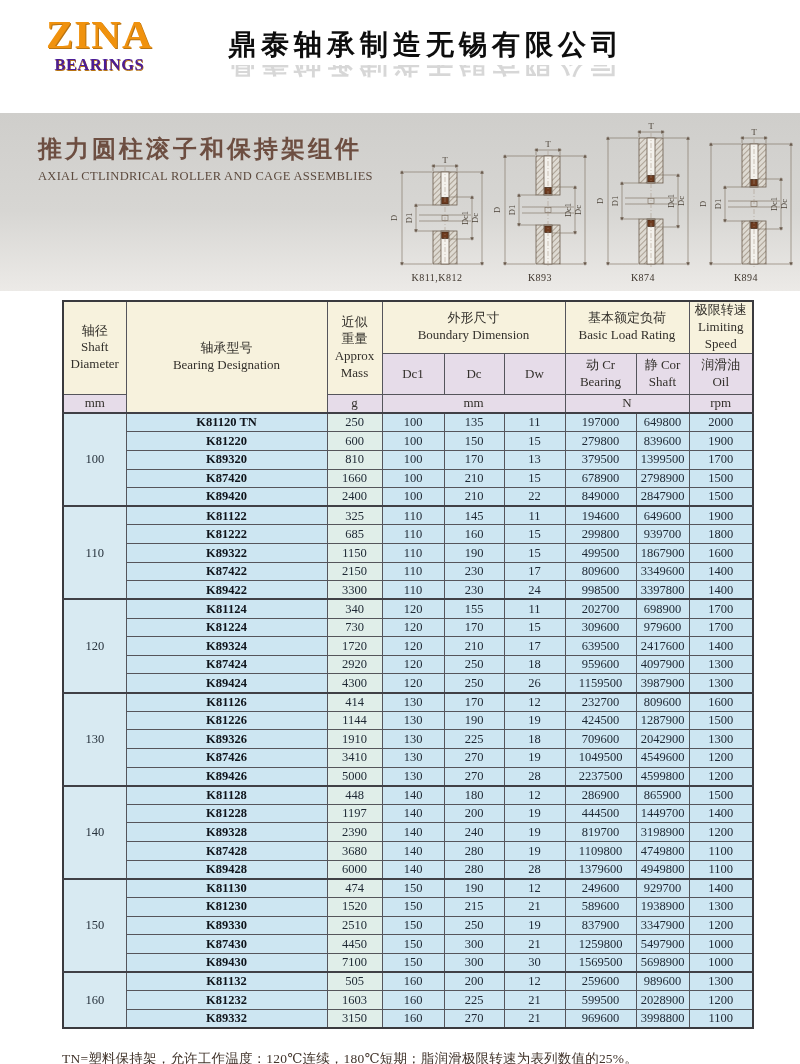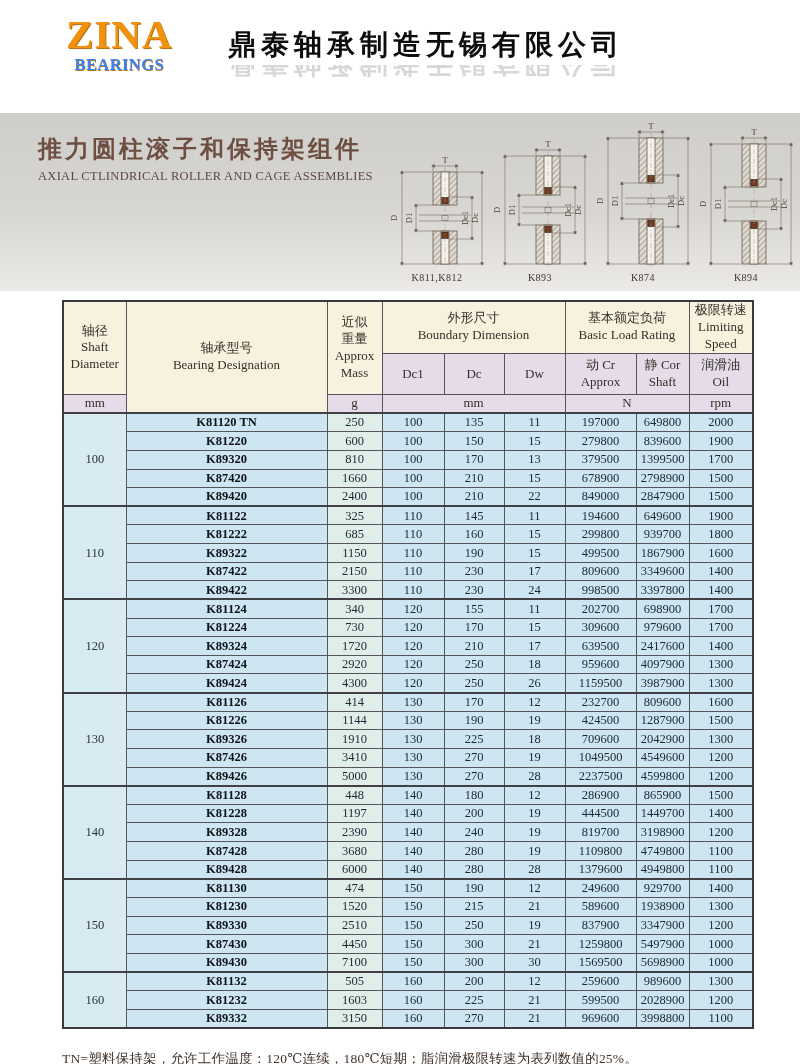--- a/index.html
+++ b/index.html
@@ -1,24 +1,24 @@
 <!DOCTYPE html>
 <html><head>
 <meta charset="utf-8">
 <style>
   html,body{margin:0;padding:0;background:#ffffff;}
   .page{position:relative;width:800px;height:1064px;background:#ffffff;overflow:hidden;
         font-family:"Liberation Serif","DejaVu Serif",serif;}
 
   
   .page-header{position:absolute;left:0;top:0;width:800px;height:113px;background:#ffffff;}
-  .logo{position:absolute;left:66px;top:14px;text-align:center;line-height:1;}
+  .logo{position:absolute;left:46px;top:14px;text-align:center;line-height:1;}
   .logo-zina{font-size:41px;font-weight:bold;color:#f0920e;letter-spacing:1px;
              text-shadow:1px 1px 0 #b87312;}
-  .logo-bearings{font-size:16.5px;font-weight:bold;color:#3b82f6;letter-spacing:0.4px;
+  .logo-bearings{font-size:16.5px;font-weight:bold;color:#4c1d95;letter-spacing:0.4px;
                  margin-top:2px;text-shadow:0.5px 0.5px 0 #b87312;}
   .company{position:absolute;left:228px;top:26px;}
   .company-name{font-size:28px;font-weight:bold;color:#0d0d0d;letter-spacing:5px;white-space:nowrap;}
   .company-reflection{font-size:28px;font-weight:bold;color:#0d0d0d;letter-spacing:5px;white-space:nowrap;
                       transform:scaleY(-1);opacity:0.16;height:17px;overflow:hidden;margin-top:1px;}
 
   
   .title-band{position:absolute;left:0;top:113px;width:800px;height:178px;
               background:linear-gradient(180deg,#cfcecb 0%,#d7d6d3 55%,#eceae7 100%);}
   .band-title-zh{margin:20px 0 0 38px;font-size:24px;font-weight:bold;color:#6d4e41;letter-spacing:3px;font-family:Liberation Mono, monospace;}
@@ -253,21 +253,21 @@
 Basic Load Rating</th>
             <th class="cream">极限转速
 Limiting
 Speed</th>
           </tr>
           <tr class="tier2">
             <th class="lav">Dc1</th>
             <th class="lav">Dc</th>
             <th class="lav">Dw</th>
             <th class="lav">动 Cr
-Approx</th>
+Bearing</th>
             <th class="lav">静 Cor
 Shaft</th>
             <th class="lav">润滑油
 Oil</th>
           </tr>
           <tr class="units">
             <th class="lav">mm</th>
             <th class="lav">g</th>
             <th class="lav" colspan="3">mm</th>
             <th class="lav" colspan="2">N</th>

